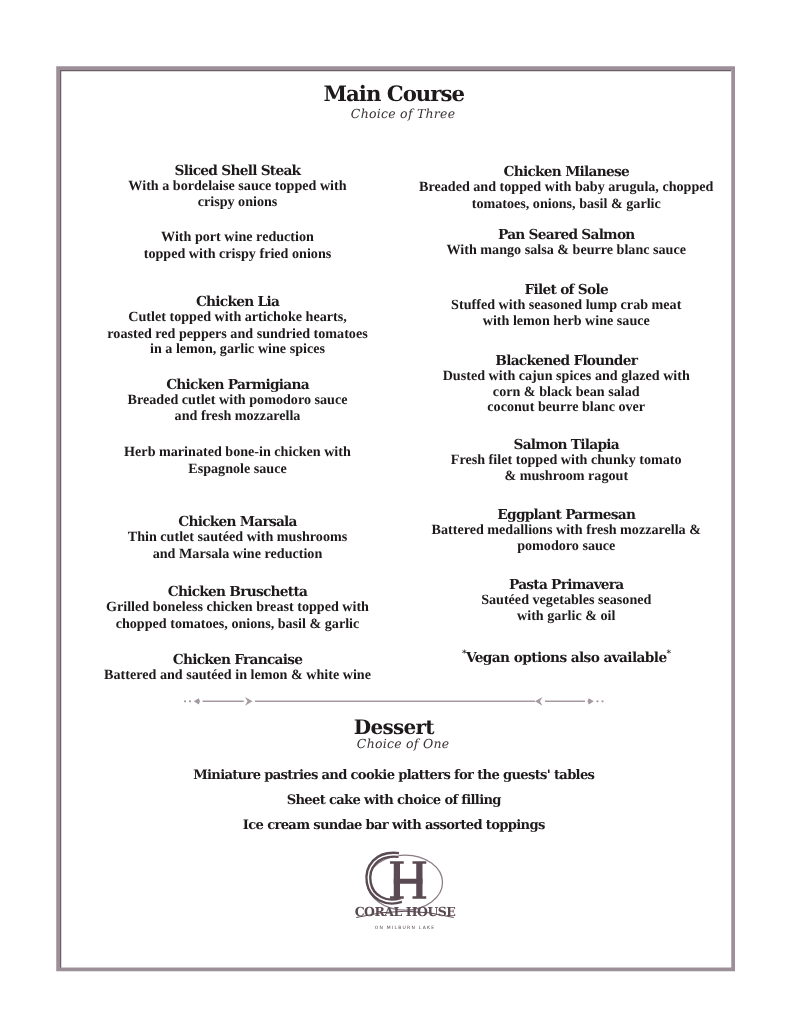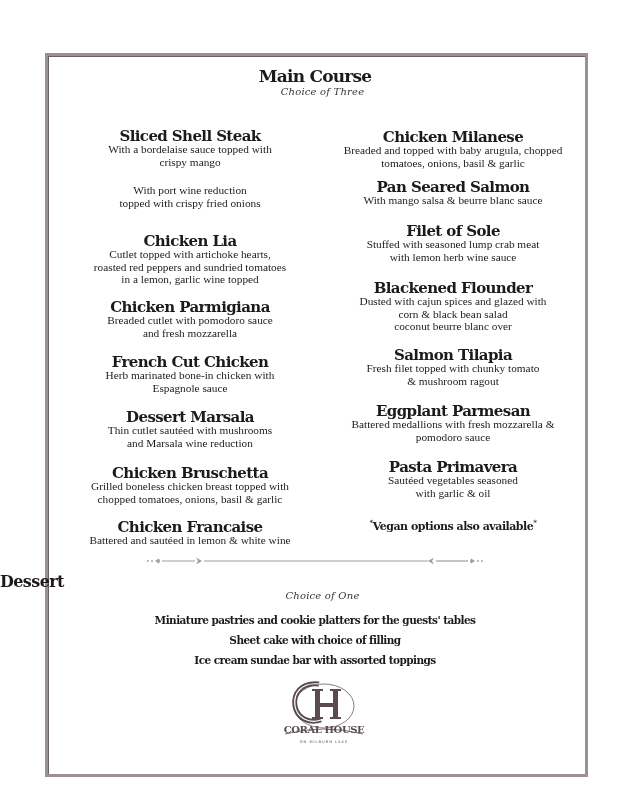--- a/index.html
+++ b/index.html
@@ -5,67 +5,66 @@
     html, body { margin: 0; padding: 0; background: #ffffff; }
     body { width: 630px; height: 810px; position: relative; overflow: hidden; font-family: "DejaVu Serif", serif; color: #1e1a1c; }
     .frame { position: absolute; left: 45px; top: 53px; width: 537px; height: 718px; border: 3px solid #9d8f98; box-shadow: inset 1px 1px 0 #6d5f68; }
     .main-title { position: absolute; left: 0; right: 0; top: 66px; text-align: center; font-family: "DejaVu Serif", serif; font-weight: bold; font-size: 17px; letter-spacing: -0.8px; }
     .script { font-family: "DejaVu Serif", serif; font-style: italic; font-size: 10px; color: #3a3236; letter-spacing: 0.2px; margin-left: 15px; }
     .main-sub { position: absolute; left: 0; right: 0; top: 86px; text-align: center; }
     .col { position: absolute; top: 130px; text-align: center; }
     .col.left { left: 63px; width: 254px; }
     .col.right { left: 326px; width: 254px; top: 131px; }
     .item { position: absolute; left: 0; right: 0; }
-    .item-name { font-family: "DejaVu Serif", serif; font-weight: bold; font-size: 15px; letter-spacing: -0.6px; line-height: 13px; }
-    .item-desc { font-family: "Liberation Serif", serif; font-weight: normal; font-size: 11.3px; line-height: 12.5px; }
+    .item-name { font-family: "DejaVu Serif", serif; font-weight: bold; font-size: 11px; letter-spacing: -0.6px; line-height: 13px; }
+    .item-desc { font-family: "Liberation Serif", serif; font-weight: bold; font-size: 11.3px; line-height: 12.5px; }
     .vegan { font-family: "DejaVu Serif", serif; font-weight: bold; font-size: 11px; letter-spacing: -0.5px; }
     .vegan sup { font-size: 7px; }
     .divider { position: absolute; left: 146px; top: 556px; width: 338px; height: 10px; }
-    .dessert-title { position: absolute; left: 0; right: 0; top: 572px; font-weight: bold; font-size: 16px; letter-spacing: -0.6px; }
+    .dessert-title { position: absolute; left: 0; right: 0; top: 572px; text-align: center; font-weight: bold; font-size: 16px; letter-spacing: -0.6px; }
     .dessert-sub { position: absolute; left: 0; right: 0; top: 590px; text-align: center; }
     .dessert-items { position: absolute; left: 0; right: 0; top: 610px; text-align: center; }
     .dessert-item { font-family: "DejaVu Serif", serif; font-weight: bold; font-size: 10.5px; letter-spacing: -0.55px; line-height: 20px; }
     .logo { position: absolute; left: 279px; top: 676px; width: 90px; height: 72px; }
   </style>
 </head>
 <body>
 
 <div class="frame"></div>
 
 <div class="main-title">Main Course</div>
 <div class="main-sub script">Choice of Three</div>
 
 <div class="col left">
   <div class="item" style="top:0px">
     <div class="item-name">Sliced Shell Steak</div>
     <div class="item-desc">With a bordelaise sauce topped with</div>
-    <div class="item-desc">crispy mango</div>
+    <div class="item-desc">crispy onions</div>
   </div>
   <div class="item" style="top:54px">
     <div class="item-desc">With port wine reduction</div>
     <div class="item-desc">topped with crispy fried onions</div>
   </div>
   <div class="item" style="top:105px">
     <div class="item-name">Chicken Lia</div>
     <div class="item-desc">Cutlet topped with artichoke hearts,</div>
     <div class="item-desc">roasted red peppers and sundried tomatoes</div>
-    <div class="item-desc">in a lemon, garlic wine topped</div>
+    <div class="item-desc">in a lemon, garlic wine spices</div>
   </div>
   <div class="item" style="top:171px">
     <div class="item-name">Chicken Parmigiana</div>
     <div class="item-desc">Breaded cutlet with pomodoro sauce</div>
     <div class="item-desc">and fresh mozzarella</div>
   </div>
   <div class="item" style="top:226px">
-    <div class="item-name">French Cut Chicken</div>
     <div class="item-desc">Herb marinated bone-in chicken with</div>
     <div class="item-desc">Espagnole sauce</div>
   </div>
   <div class="item" style="top:281px">
-    <div class="item-name">Dessert Marsala</div>
+    <div class="item-name">Chicken Marsala</div>
     <div class="item-desc">Thin cutlet sautéed with mushrooms</div>
     <div class="item-desc">and Marsala wine reduction</div>
   </div>
   <div class="item" style="top:337px">
     <div class="item-name">Chicken Bruschetta</div>
     <div class="item-desc">Grilled boneless chicken breast topped with</div>
     <div class="item-desc">chopped tomatoes, onions, basil &amp; garlic</div>
   </div>
   <div class="item" style="top:391px">
     <div class="item-name">Chicken Francaise</div>

